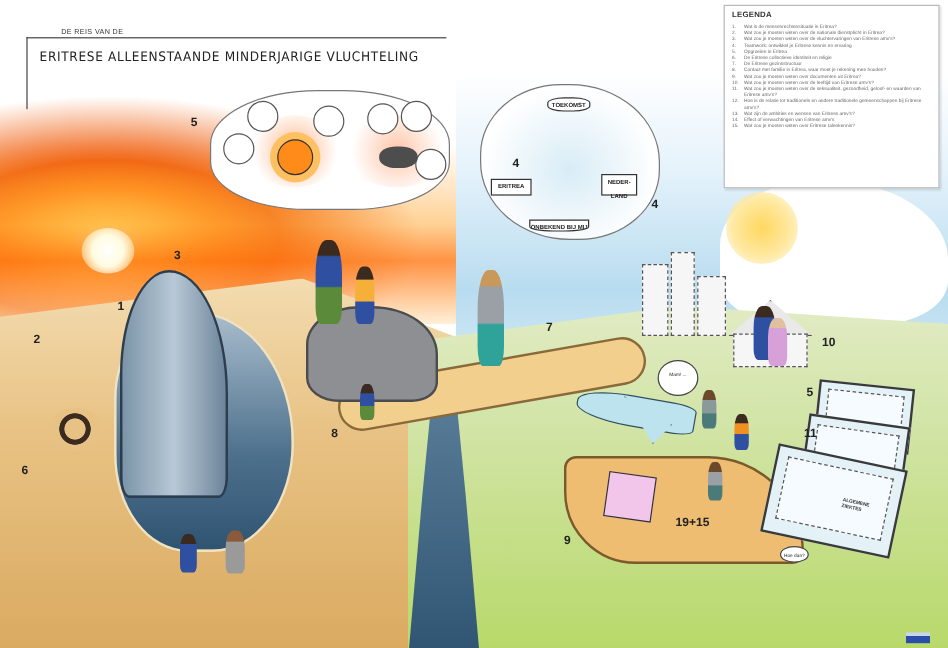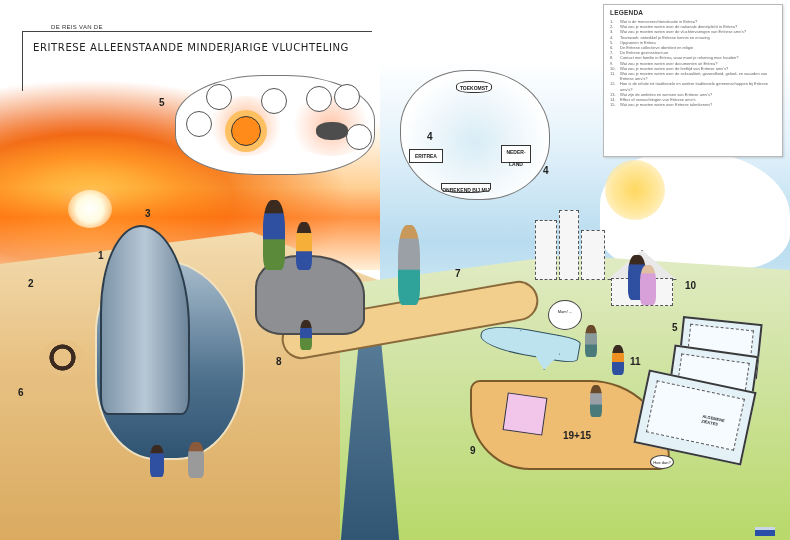--- a/index.html
+++ b/index.html
@@ -275,21 +275,21 @@
   <div class="num" style="left:98px;top:250px;">1</div>
   <div class="num" style="left:28px;top:278px;">2</div>
   <div class="num" style="left:145px;top:208px;">3</div>
   <div class="num" style="left:427px;top:131px;">4</div>
   <div class="num" style="left:159px;top:97px;">5</div>
   <div class="num" style="left:18px;top:387px;">6</div>
   <div class="num" style="left:455px;top:268px;">7</div>
   <div class="num" style="left:276px;top:356px;">8</div>
   <div class="num" style="left:470px;top:445px;">9</div>
   <div class="num" style="left:685px;top:253px;margin-top:27px;">10</div>
-  <div class="num" style="left:630px;top:356px;">11</div>
+  <div class="num" style="left:670px;top:356px;">11</div>
   <div class="num" style="left:672px;top:322px;">5</div>
   <div class="num" style="left:543px;top:165px;">4</div>
   <div class="num" style="left:563px;top:430px;">19+15</div>
 
   <div class="legend">
     <div class="legend-title">LEGENDA</div>
     <div class="legend-item">
         <span class="n">1.</span>
         <span class="t">Wat is de mensenrechtensituatie in Eritrea?</span>
       </div>

